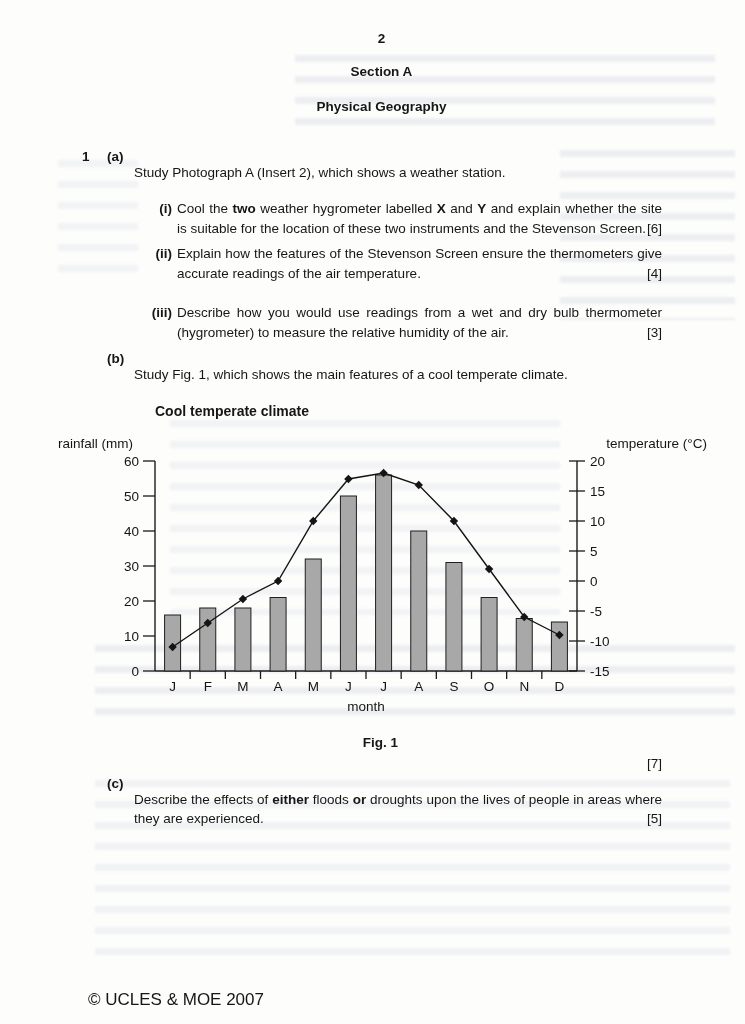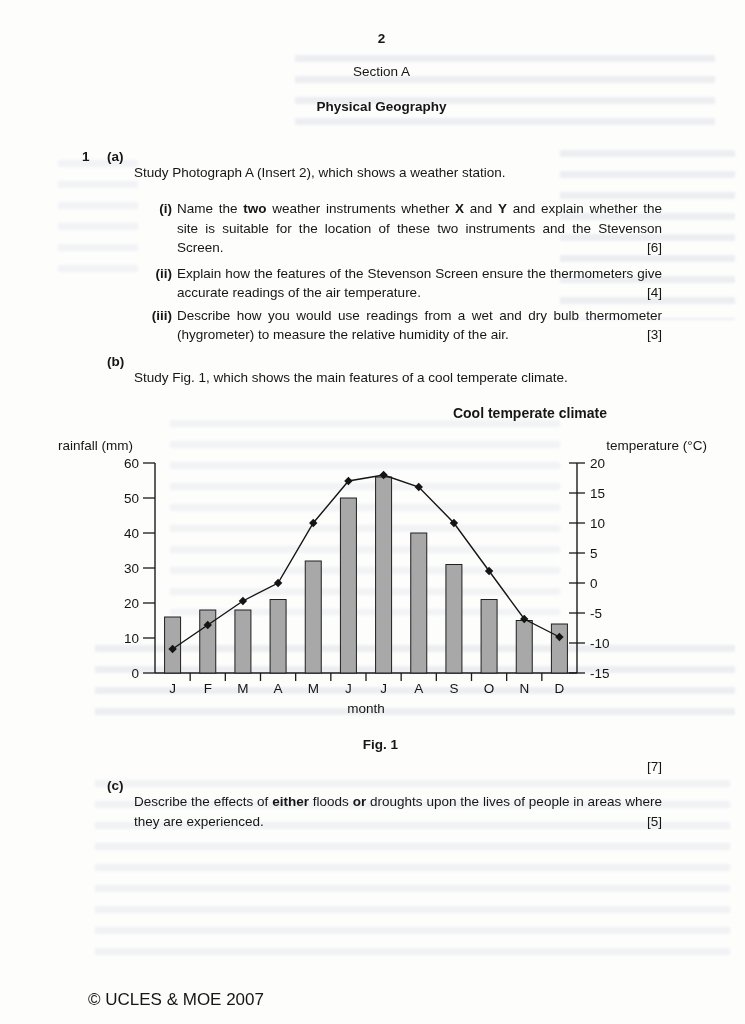--- a/index.html
+++ b/index.html
@@ -17,40 +17,40 @@
   .bleed{
     position:absolute;z-index:0;
     background:repeating-linear-gradient(180deg,
       rgba(118,132,168,.12) 0px, rgba(118,132,168,.12) 7px,
       transparent 7px, transparent 21px);
     filter:blur(1.3px);
   }
   .content{position:relative;z-index:1;}
   .centered{text-align:center;padding-left:18px;}
   #page-number{margin-top:29px;font-weight:bold;}
-  #section-heading{margin-top:13px;font-weight:normal;}
+  #section-heading{margin-top:13px;font-weight:bold;}
   #subject-heading{margin-top:16px;font-weight:bold;}
 
   .row-q1{margin:30px 83px 0 82px;display:flex;}
   .q-num{width:25px;flex:none;font-weight:bold;}
   .part-label{width:27px;flex:none;font-weight:bold;}
   .part-text{flex:1;margin-top:16px;}
 
   .row-part{margin:0 83px 0 107px;display:flex;}
   .row-sub{display:flex;margin:0 83px 0 148px;}
   .sub-label{width:24px;flex:none;text-align:right;font-weight:bold;}
   .sub-text{flex:1;margin-left:5px;text-align:justify;position:relative;}
   .mark{position:absolute;right:0;bottom:0;background:transparent;}
 
-  .mt17{margin-top:17px;} .mt6{margin-top:6px;justify-content:space-between;} .mt8{margin-top:3px;justify-content:center;}
+  .mt17{margin-top:17px;} .mt6{margin-top:6px;justify-content:space-between;} .mt8{margin-top:20px;justify-content:center;}
   .mt7{margin-top:7px;} .mt16{margin-top:16px;}
 
   
   .chart-wrap{position:relative;margin-top:15px;height:352px;}
-  .chart-title{position:absolute;top:2px;left:155px;width:452px;text-align:right;font-weight:bold;font-size:14px;}
+  .chart-title{position:absolute;top:2px;left:155px;width:452px;text-align:left;font-weight:bold;font-size:14px;}
   .axis-label-left{position:absolute;top:34px;left:58px;}
   .axis-label-right{position:absolute;top:34px;right:38px;}
   #chart-svg{position:absolute;inset:0;width:745px;height:352px;}
   #chart-svg text{font-family:"Liberation Sans",sans-serif;fill:#141414;}
   .ax{stroke:#1a1a1a;stroke-width:1.4;}
   .tick{stroke:#1a1a1a;stroke-width:1.3;}
   .bar{fill:#a8a8a8;stroke:#1f1f1f;stroke-width:1;}
   .tline{fill:none;stroke:#141414;stroke-width:1.4;}
   .tmark{fill:#141414;}
   .xlabel-month{position:absolute;top:297px;left:155px;width:422px;text-align:center;}
@@ -80,21 +80,21 @@
     <div id="subject-heading" class="centered">Physical Geography</div>
 
     <div class="row-q1">
       <span class="q-num">1</span>
       <span class="part-label">(a)</span>
       <span class="part-text">Study Photograph A (Insert 2), which shows a weather station.</span>
     </div>
 
     <div class="row-sub mt17">
       <span class="sub-label">(i)</span>
-      <span class="sub-text"><span>Name the </span><b>two</b><span> weather instruments whether </span><b>X</b><span> and </span><b>Y</b><span> and explain whether the site is suitable for the location of these two instruments and the Stevenson Screen.</span><span class="mark">[6]</span></span>
+      <span class="sub-text"><span>Cool the </span><b>two</b><span> weather hygrometer labelled </span><b>X</b><span> and </span><b>Y</b><span> and explain whether the site is suitable for the location of these two instruments and the Stevenson Screen.</span><span class="mark">[6]</span></span>
     </div>
 
     <div class="row-sub mt6">
       <span class="sub-label">(ii)</span>
       <span class="sub-text"><span>Explain how the features of the Stevenson Screen ensure the thermometers give accurate readings of the air temperature.</span><span class="mark">[4]</span></span>
     </div>
 
     <div class="row-sub mt8">
       <span class="sub-label">(iii)</span>
       <span class="sub-text"><span>Describe how you would use readings from a wet and dry bulb thermometer (hygrometer) to measure the relative humidity of the air.</span><span class="mark">[3]</span></span>

